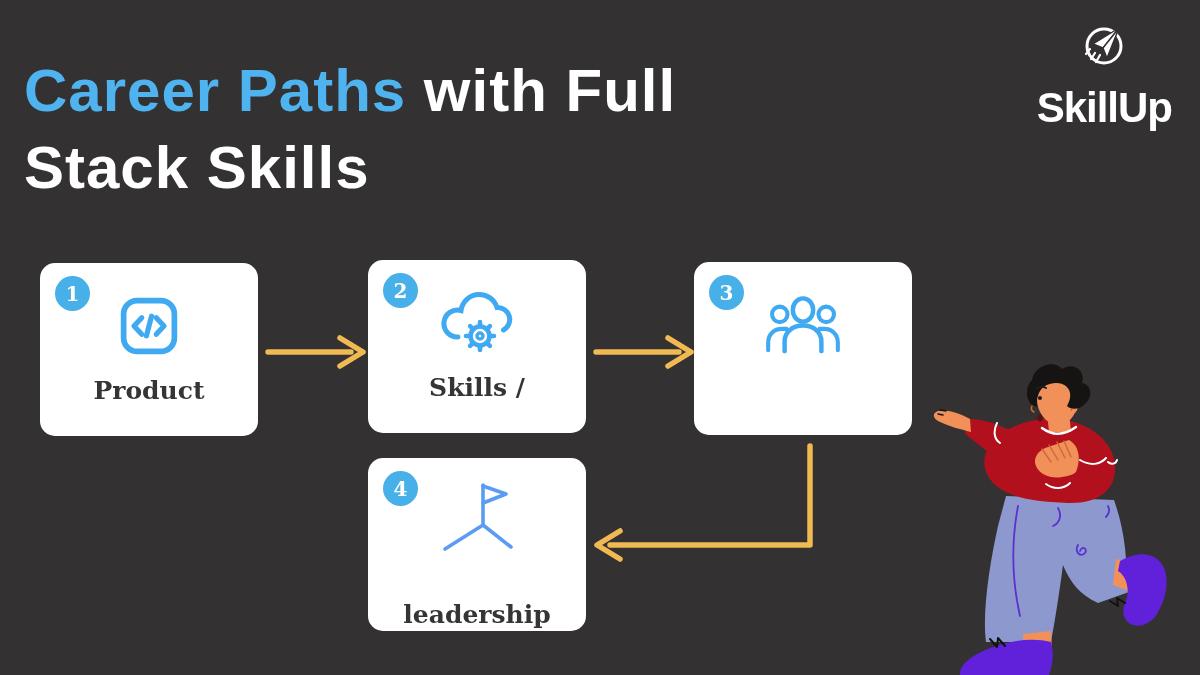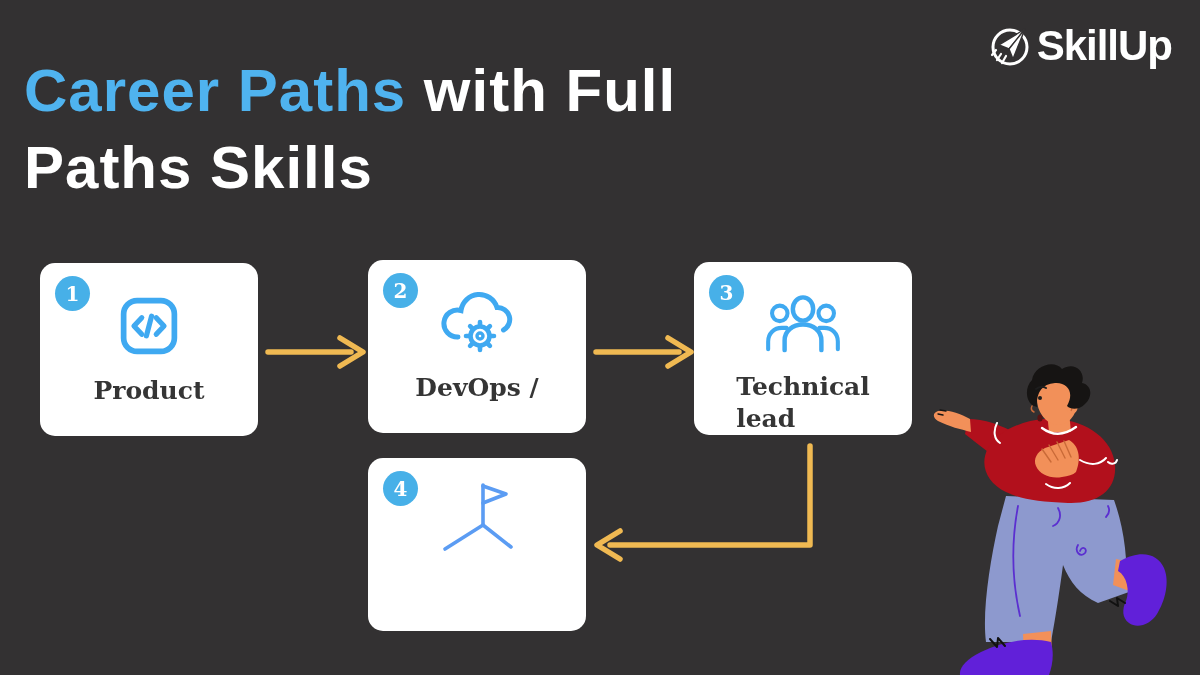--- a/index.html
+++ b/index.html
@@ -6,21 +6,21 @@
   .canvas{
     position:relative;
     width:1200px;height:675px;
     background:#333132;
     overflow:hidden;
     font-family:"Liberation Sans", sans-serif;
   }
   
   .logo{
     position:absolute;top:22px;right:28px;
-    display:flex;align-items:center;gap:4px;
+    display:flex;align-items:center;gap:16px;flex-direction:column;
   }
   .logo-text{
     color:#ffffff;font-size:42px;font-weight:bold;letter-spacing:-1px;
   }
   
   .title{
     position:absolute;left:24px;top:52px;margin:0;
     font-size:60px;line-height:77px;font-weight:bold;letter-spacing:1px;
     color:#ffffff;
   }
@@ -46,21 +46,21 @@
     font-weight:bold;font-size:20px;line-height:1;
   }
   .icon-wrap{
     height:90px;margin-top:18px;
     display:flex;align-items:center;justify-content:center;
   }
   .c4 .icon-wrap{height:96px;margin-top:10px;}
   .label{
     font-family:"DejaVu Serif", serif;font-weight:bold;
     font-size:25px;line-height:32px;color:#353535;
-    text-align:left;white-space:nowrap;margin-top:4px;
+    text-align:right;white-space:nowrap;margin-top:4px;
   }
   
   .arrows{position:absolute;left:0;top:0;pointer-events:none;}
   
   .person{position:absolute;left:930px;top:362px;}
 </style>
 </head>
 <body>
 
 <div class="canvas">
@@ -68,21 +68,21 @@
   <div class="logo">
     <svg width="46" height="46" viewBox="0 0 46 46">
       <circle cx="23" cy="24" r="17" fill="none" stroke="#ffffff" stroke-width="3"></circle>
       <path d="M38,6 L12,22 L22,26 Z" fill="#ffffff" stroke="#333132" stroke-width="1.4" stroke-linejoin="round"></path>
       <path d="M38,6 L22,26 L26,36 Z" fill="#ffffff" stroke="#333132" stroke-width="1.4" stroke-linejoin="round"></path>
       <path d="M14,31 L10,37 M19,33 L15,40 M9,27 L5,32" stroke="#ffffff" stroke-width="2.2" stroke-linecap="round" fill="none"></path>
     </svg>
     <span class="logo-text">SkillUp</span>
   </div>
 
-  <h1 class="title"><span class="hl">Career Paths</span><span> with Full</span><br><span>Paths Skills</span></h1>
+  <h1 class="title"><span class="hl">Career Paths</span><span> with Full</span><br><span>Stack Skills</span></h1>
 
   <svg class="arrows" width="1200" height="675" viewBox="0 0 1200 675">
     <g fill="none" stroke="#F0B952" stroke-width="5.5" stroke-linecap="round" stroke-linejoin="round">
       <path d="M268,352 H351 M340,338 L363,352 L340,366"></path>
       <path d="M596,352 H679 M668,338 L691,352 L668,366"></path>
       <path d="M810,446 V545 H610 M620,531 L597,545 L620,559"></path>
     </g>
   </svg>
 
   <div class="card c1">
@@ -109,63 +109,60 @@
     <div class="icon-wrap">
       <svg width="80" height="68" viewBox="0 0 80 68">
         <path d="M21,48 a13.5,13.5 0 1 1 3,-26.5 a18.5,18.5 0 0 1 36,-3 a12,12 0 0 1 6.5,22.5" fill="none" stroke="#3FA9F1" stroke-width="5" stroke-linecap="round"></path>
         <circle cx="43" cy="47" r="18.5" fill="#ffffff"></circle>
         <path d="M52.5,47 L57,47 M49.7,53.7 L52.9,56.9 M43,56.5 L43,61 M36.3,53.7 L33.1,56.9 M33.5,47 L29,47 M36.3,40.3 L33.1,37.1 M43,37.5 L43,33 M49.7,40.3 L52.9,37.1" stroke="#3FA9F1" stroke-width="4.6" stroke-linecap="round" fill="none"></path>
         <circle cx="43" cy="47" r="9.5" fill="#ffffff" stroke="#3FA9F1" stroke-width="4.6"></circle>
         <circle cx="43" cy="47" r="3" fill="none" stroke="#3FA9F1" stroke-width="3.4"></circle>
       </svg>
     </div>
     <div class="label">
-      <span>DevOps /</span><br>
+      <span>Skills /</span><br>
     </div>
   </div>
 
   <div class="card c3">
     <div class="badge">
         <span>3</span>
       </div>
     <div class="icon-wrap">
       <svg width="78" height="60" viewBox="0 0 80 62">
         <g fill="none" stroke="#3FA9F1" stroke-width="4.2" stroke-linecap="round">
           <circle cx="16" cy="20" r="8"></circle>
           <path d="M4,57 L4,49 C4,41 10,35 18,35 L23,35"></path>
           <circle cx="64" cy="20" r="8"></circle>
           <path d="M76,57 L76,49 C76,41 70,35 62,35 L57,35"></path>
         </g>
         <path d="M21,58 L21,48 C21,38.5 29,31.5 40,31.5 C51,31.5 59,38.5 59,48 L59,58 Z" fill="#ffffff"></path>
         <path d="M21,58 L21,48 C21,38.5 29,31.5 40,31.5 C51,31.5 59,38.5 59,48 L59,58" fill="none" stroke="#3FA9F1" stroke-width="4.6" stroke-linecap="round"></path>
         <ellipse cx="40" cy="15.5" rx="10.5" ry="12" fill="#ffffff" stroke="#3FA9F1" stroke-width="4.6"></ellipse>
       </svg>
     </div>
-    <div class="label">
-      <span>Technical</span><br>
-      <span>lead</span>
-    </div>
   </div>
 
   <div class="card c4">
     <div class="badge">
         <span>4</span>
       </div>
     <div class="icon-wrap">
       <svg width="92" height="86" viewBox="0 0 92 86">
         <g fill="none" stroke="#5B9CF3" stroke-width="3.6" stroke-linecap="round" stroke-linejoin="round">
           <path d="M52,12 L52,52"></path>
           <path d="M52,13 L75,21 L52,30"></path>
           <path d="M52,52 L14,76"></path>
           <path d="M52,52 L80,74"></path>
         </g>
       </svg>
     </div>
     <div class="label">
       <br>
+      <span>leadership</span>
     </div>
   </div>
 
   <svg class="person" width="250" height="313" viewBox="0 0 250 313">
 
     <path d="M38,57 C62,57 90,70 112,92 L96,116 C72,102 52,85 35,72 Z" fill="#B2101C"></path>
 
     <path d="M40,57 C29,50 14,47 8,49 C2,51 3,56 8,59 C20,65 30,67 41,70 Z" fill="#F29059"></path>
     <path d="M10,48 l6,1 M8,52 l5,1" stroke="#141414" stroke-width="1.4" stroke-linecap="round" fill="none"></path>
 

